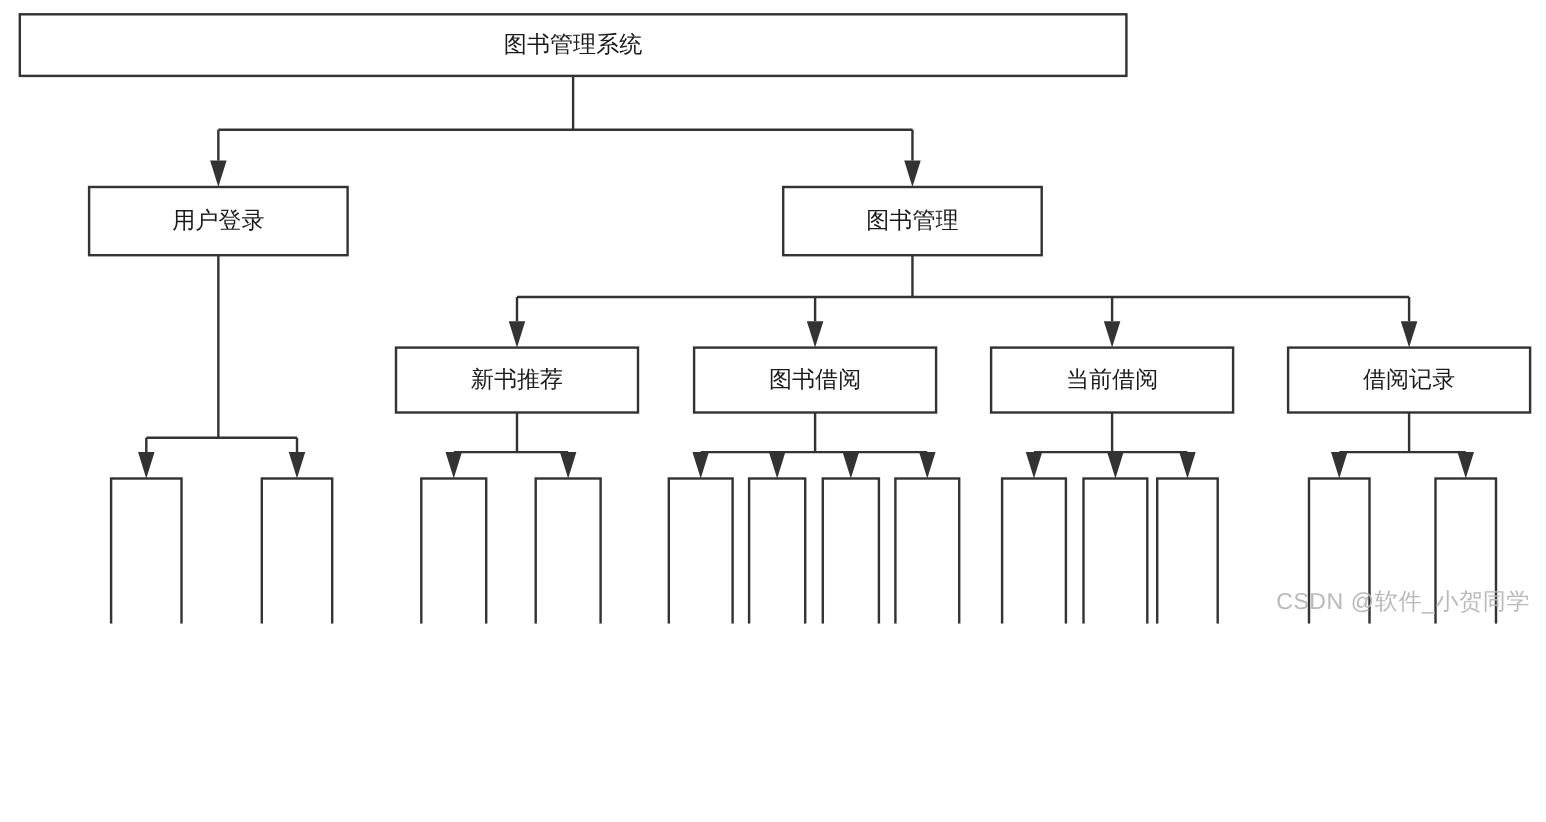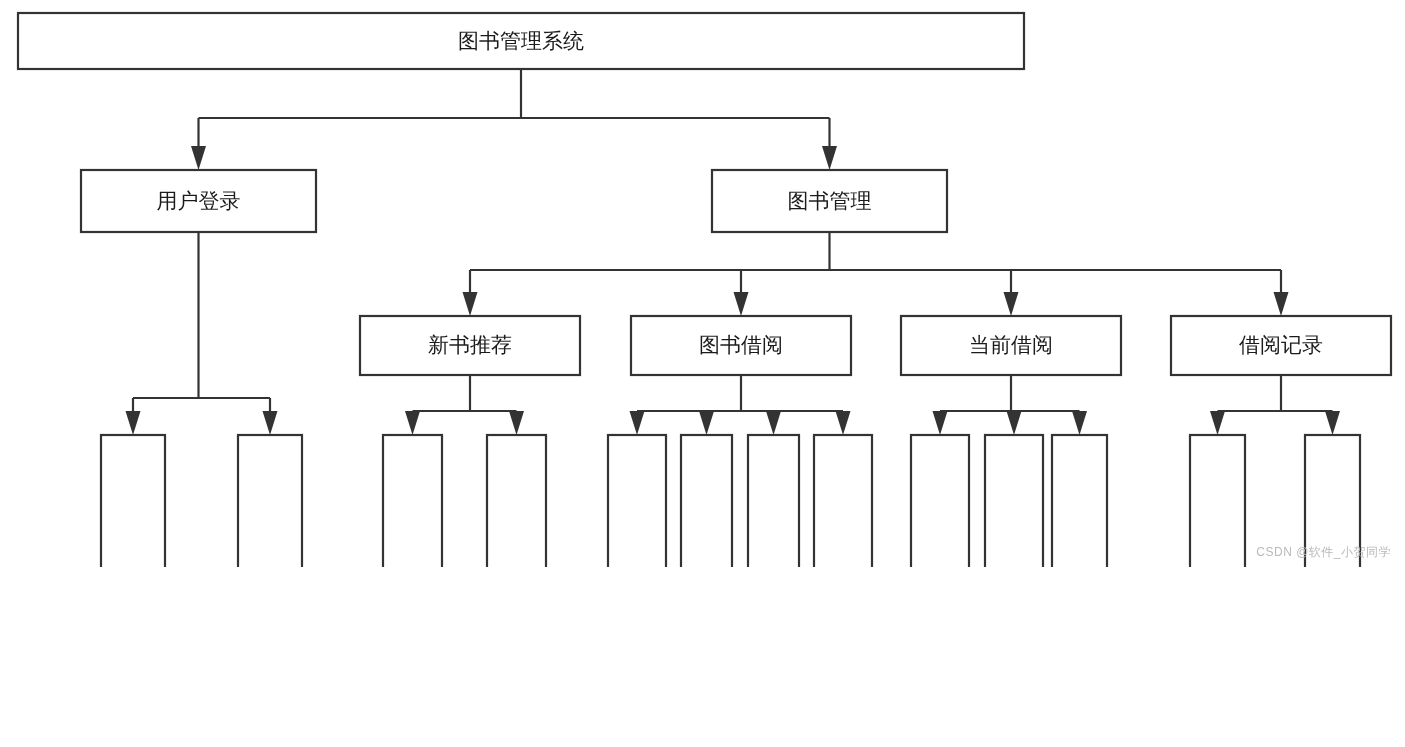--- a/index.html
+++ b/index.html
@@ -60,21 +60,21 @@
     align-items: center;
     justify-content: center;
     white-space: nowrap;
     pointer-events: none;
   }
   .watermark {
     position: absolute;
     right: 14px;
     bottom: 6px;
     font-family: "Liberation Sans", "DejaVu Sans", sans-serif;
-    font-size: 12px;
+    font-size: 21px;
     color: #b9b9b9;
     white-space: nowrap;
     letter-spacing: 0.5px;
   }
 </style>
 </head>
 <body>
 
 <div id="canvas">
 

